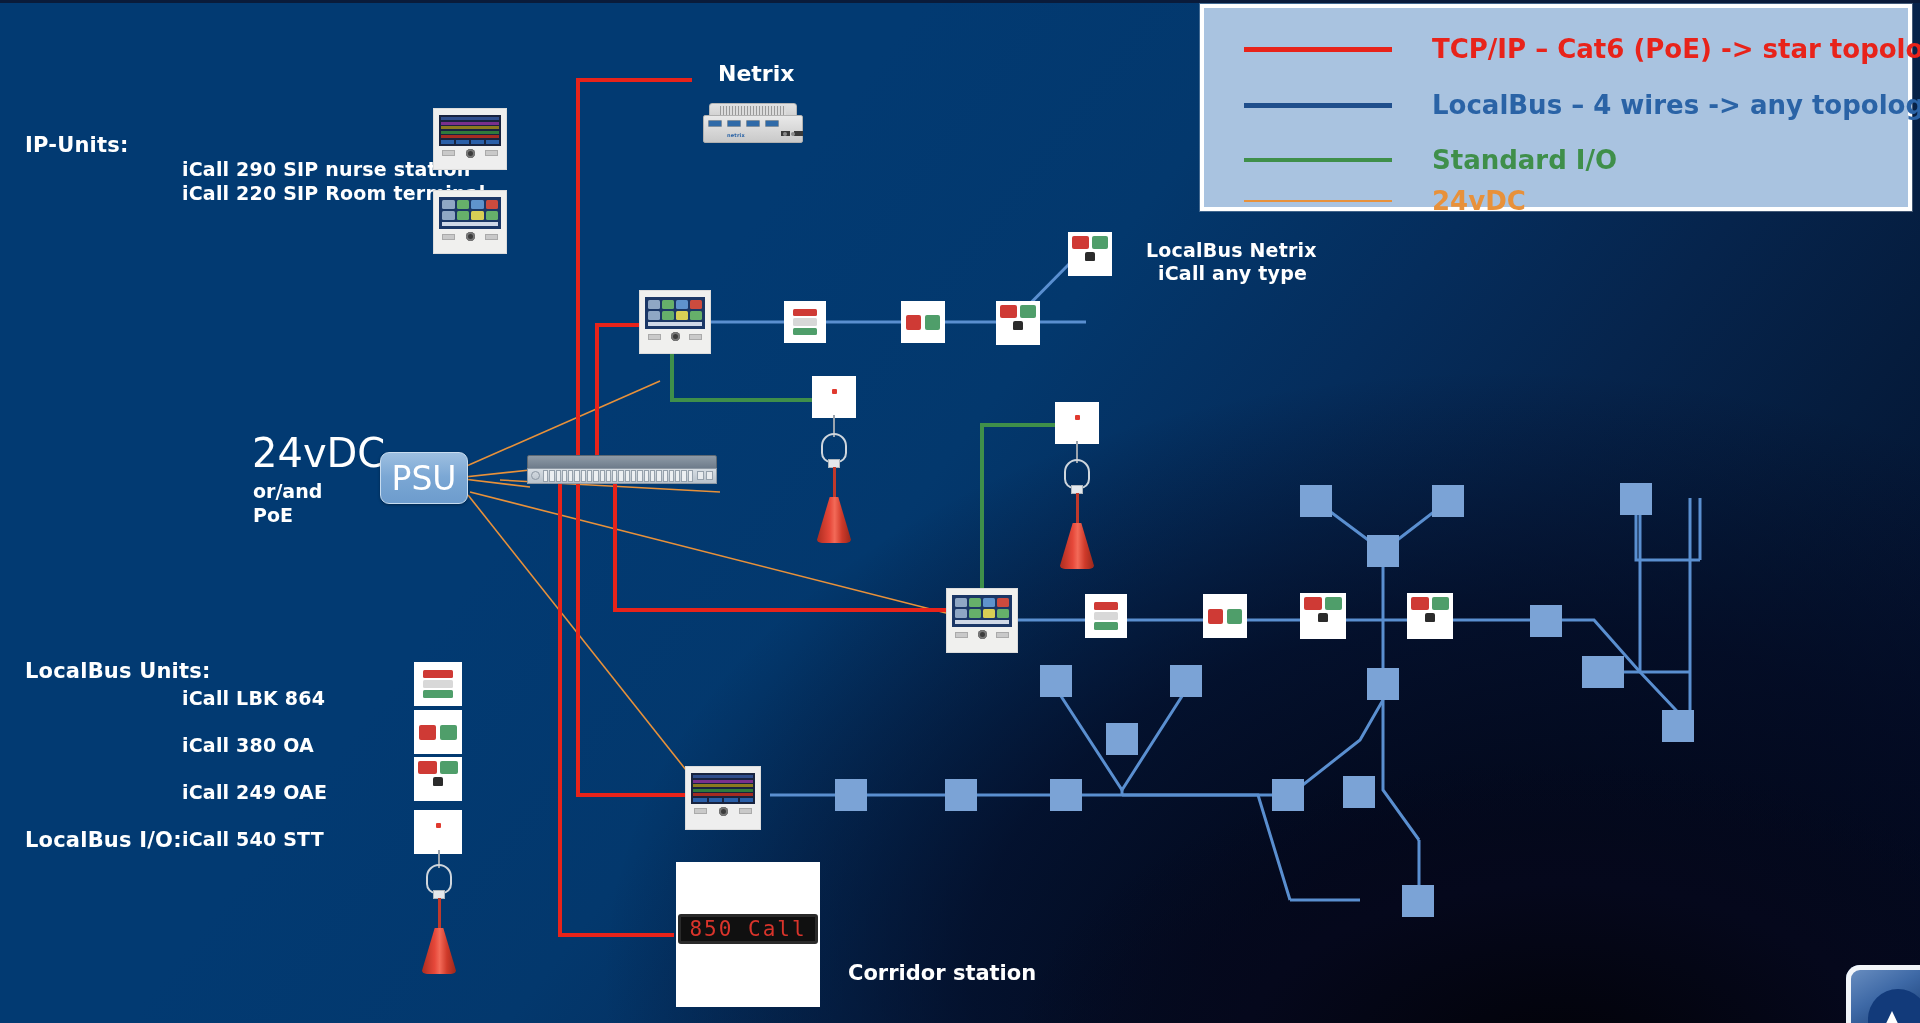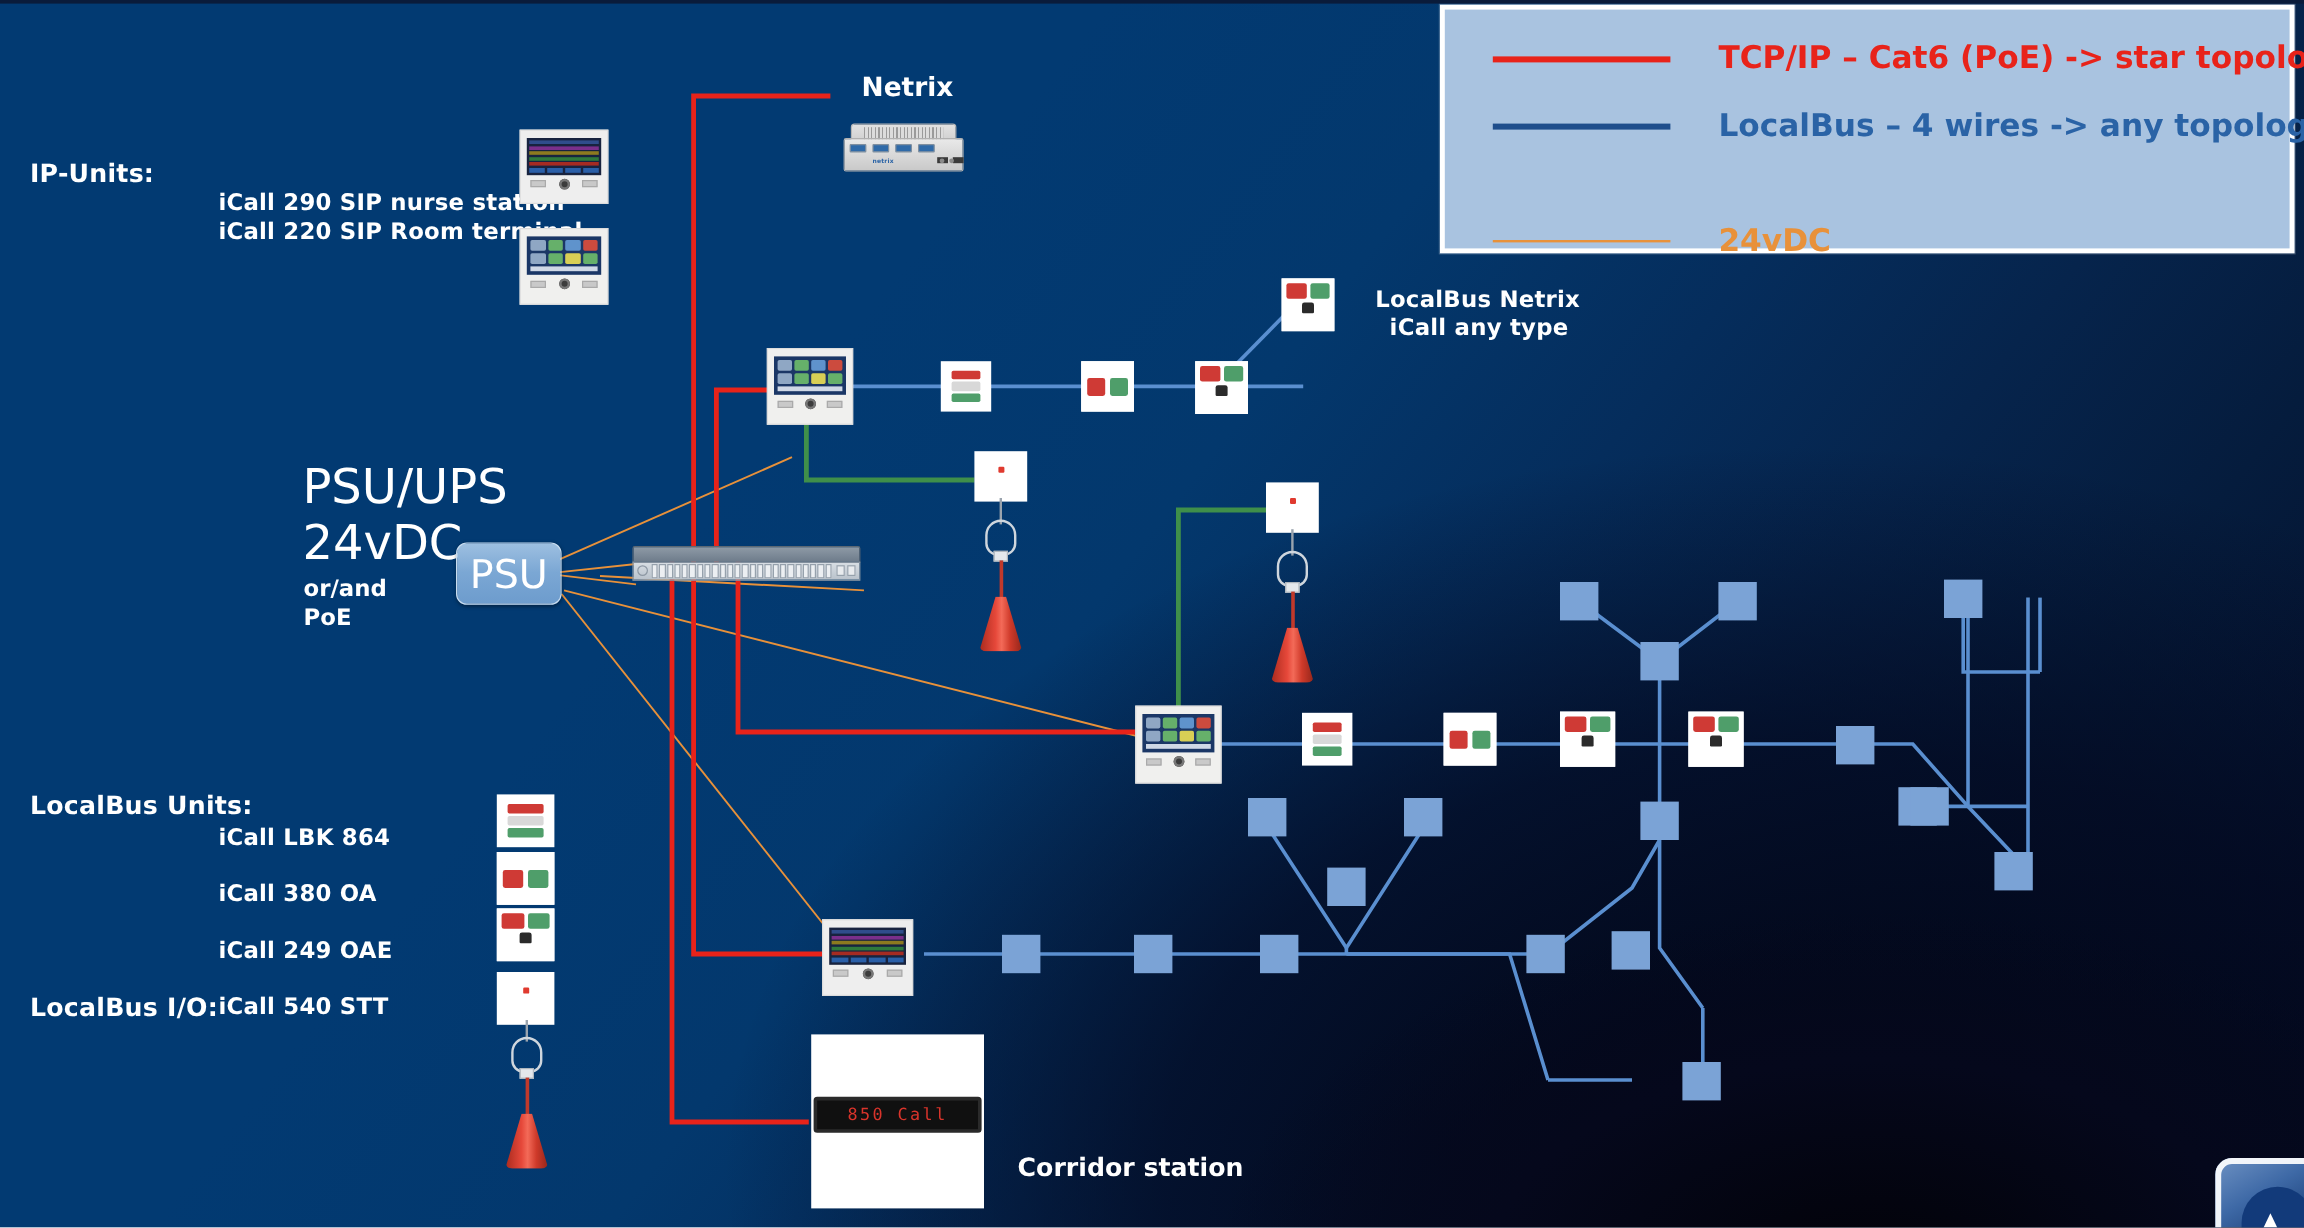--- a/index.html
+++ b/index.html
@@ -125,21 +125,21 @@
   .sw .sfp { position:absolute; right:4px; top:16px; display:flex; gap:2px; }
   .sw .sfp i { display:block; width:7px; height:9px; background:#e8ebee; border:1px solid #96a1ac; }
   .sw .logo { position:absolute; left:4px; top:16px; width:9px; height:9px; border-radius:50%; border:1px solid #8d98a4; }
 
   
   .corridor { position:absolute; background:#ffffff; }
   .corridor .screen { position:absolute; left:0; right:0;
     background:#101010; border:3px solid #2a2a2a; border-radius:3px;
     display:flex; align-items:center; justify-content:center; }
   .corridor .screen span { font-family:"DejaVu Sans Mono","Liberation Mono",monospace;
-    color:#d9342b; font-size:14px; letter-spacing:2px; }
+    color:#d9342b; font-size:21px; letter-spacing:2px; }
 
   
   .cord { position:absolute; }
   .cord .wire { position:absolute; left:50%; top:0; width:2px; height:34px; margin-left:-1px; background:#9aa3ad; }
   .cord .loop { position:absolute; left:50%; top:30px; width:26px; height:30px; margin-left:-13px;
     border:2px solid #cfd6dd; border-radius:13px 13px 10px 10px; background:transparent; }
   .cord .clip { position:absolute; left:50%; top:56px; width:12px; height:9px; margin-left:-6px;
     background:#e4e8ec; border:1px solid #aeb6bd; }
   .cord .red { position:absolute; left:50%; top:64px; width:3px; height:44px; margin-left:-1.5px; background:#c0392b; }
   .cone-shape { position:absolute; left:50%; margin-left:-18px; width:36px; height:54px;
@@ -224,39 +224,42 @@
 
   <div id="legend" style="left:1200px; top:4px; width:712px; height:207px;">
     <div class="leg-row" style="left:40px; top:26px;">
       <span class="leg-swatch" style="border-top-width:5px; border-top-color:#e8231a;"></span>
       <span class="leg-text" style="color:#e8231a;">TCP/IP – Cat6 (PoE) -&gt; star topology</span>
     </div>
     <div class="leg-row" style="left:40px; top:82px;">
       <span class="leg-swatch" style="border-top-width:5px; border-top-color:#1f4e8c;"></span>
       <span class="leg-text" style="color:#2a63a6;">LocalBus – 4 wires -&gt; any topology</span>
     </div>
+    <div class="leg-row" style="left:40px; top:137px;">
+      <span class="leg-swatch" style="border-top-width:4px; border-top-color:#3f8f4a;"></span>
+      <span class="leg-text" style="color:#3f8f4a;">Standard I/O</span>
+    </div>
     <div class="leg-row" style="left:40px; top:178px;">
       <span class="leg-swatch" style="border-top-width:2px; border-top-color:#e8913a;"></span>
       <span class="leg-text" style="color:#e8913a;">24vDC</span>
     </div>
   </div>
 
   <div class="lbl lbl-head" style="left:25px; top:133px;">IP-Units:</div>
   <div class="lbl lbl-item" style="left:182px; top:158px;">iCall 290 SIP nurse station</div>
   <div class="lbl lbl-item" style="left:182px; top:182px;">iCall 220 SIP Room terminal</div>
 
   <div class="lbl lbl-head" style="left:25px; top:659px;">LocalBus Units:</div>
   <div class="lbl lbl-item" style="left:182px; top:687px;">iCall LBK 864</div>
   <div class="lbl lbl-item" style="left:182px; top:734px;">iCall 380 OA</div>
   <div class="lbl lbl-item" style="left:182px; top:781px;">iCall 249 OAE</div>
 
   <div class="lbl lbl-head" style="left:25px; top:828px;">LocalBus I/O:</div>
   <div class="lbl lbl-item" style="left:182px; top:828px;">iCall 540 STT</div>
 
-  <div class="psu-title" style="left:252px; top:383px;">PSU/UPS</div>
   <div class="psu-title" style="left:252px; top:430px;">24vDC</div>
   <div class="psu-sub" style="left:253px; top:479px;">or/and</div>
   <div class="psu-sub" style="left:253px; top:503px;">PoE</div>
   <div class="psu-box" style="left:380px; top:452px; width:88px; height:52px;">PSU</div>
 
   <div class="lbl lbl-plain" style="left:718px; top:61px; font-size:22px;">Netrix</div>
   <div class="netrix" style="left:703px; top:103px; width:100px; height:45px;">
     <div class="lid">
         <div class="vents"></div>
       </div>

